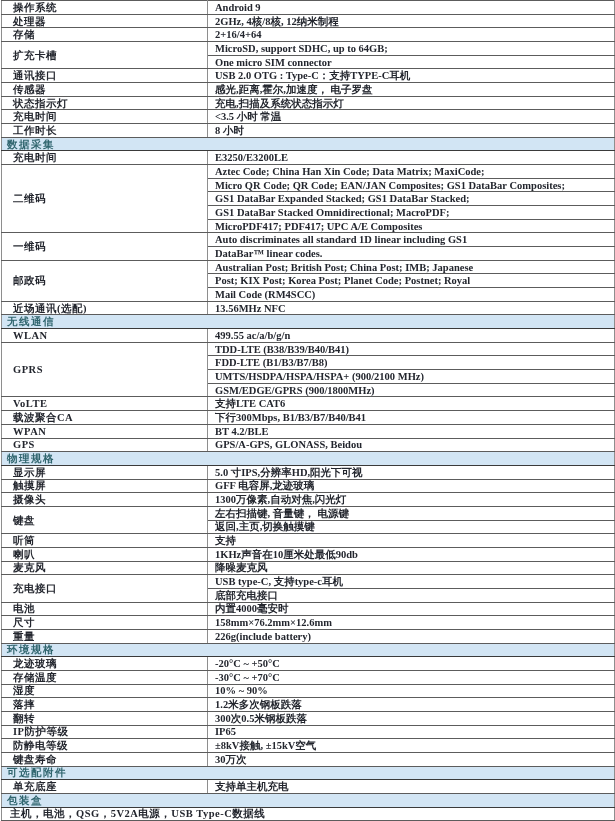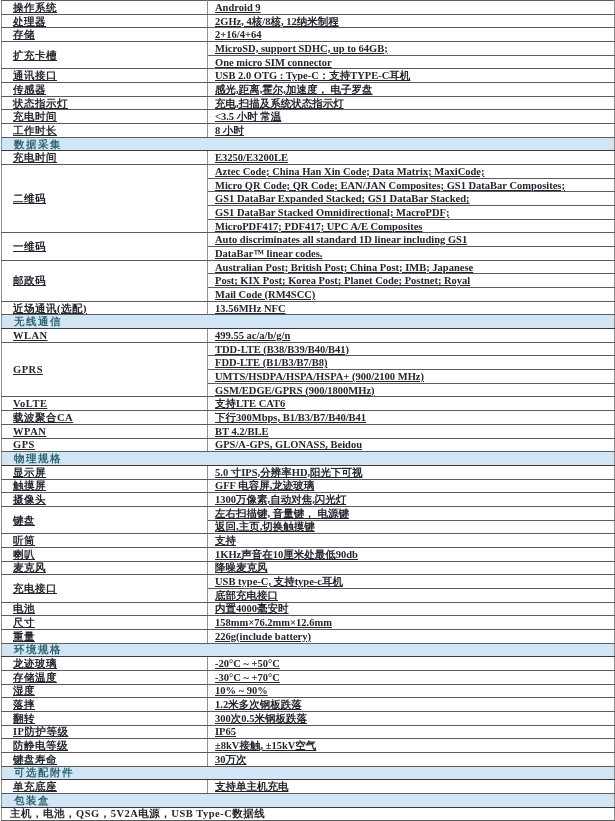--- a/index.html
+++ b/index.html
@@ -23,30 +23,28 @@
     border-bottom: 1px solid #5c5c5c;
     border-left: 1px solid #8e8e8e;
     border-right: 1px solid #8e8e8e;
     white-space: nowrap;
     overflow: hidden;
     vertical-align: middle;
   }
   td.label {
     padding-left: 11px;
     letter-spacing: 0.5px;
-    text-decoration: underline;
   }
   td.value {
     padding-left: 7px;
-    text-decoration: underline;
   }
   tr.section-row td {
     background: #d2e5f4;
     color: #30656e;
-    padding-left: 12px;
+    padding-left: 5px;
     letter-spacing: 1.5px;
     border-top: 1px solid #3a3a3a;
     border-bottom: 1px solid #3a3a3a;
   }
   td.full {
     padding-left: 8px;
     letter-spacing: 0.5px;
   }
 </style>
 </head>

